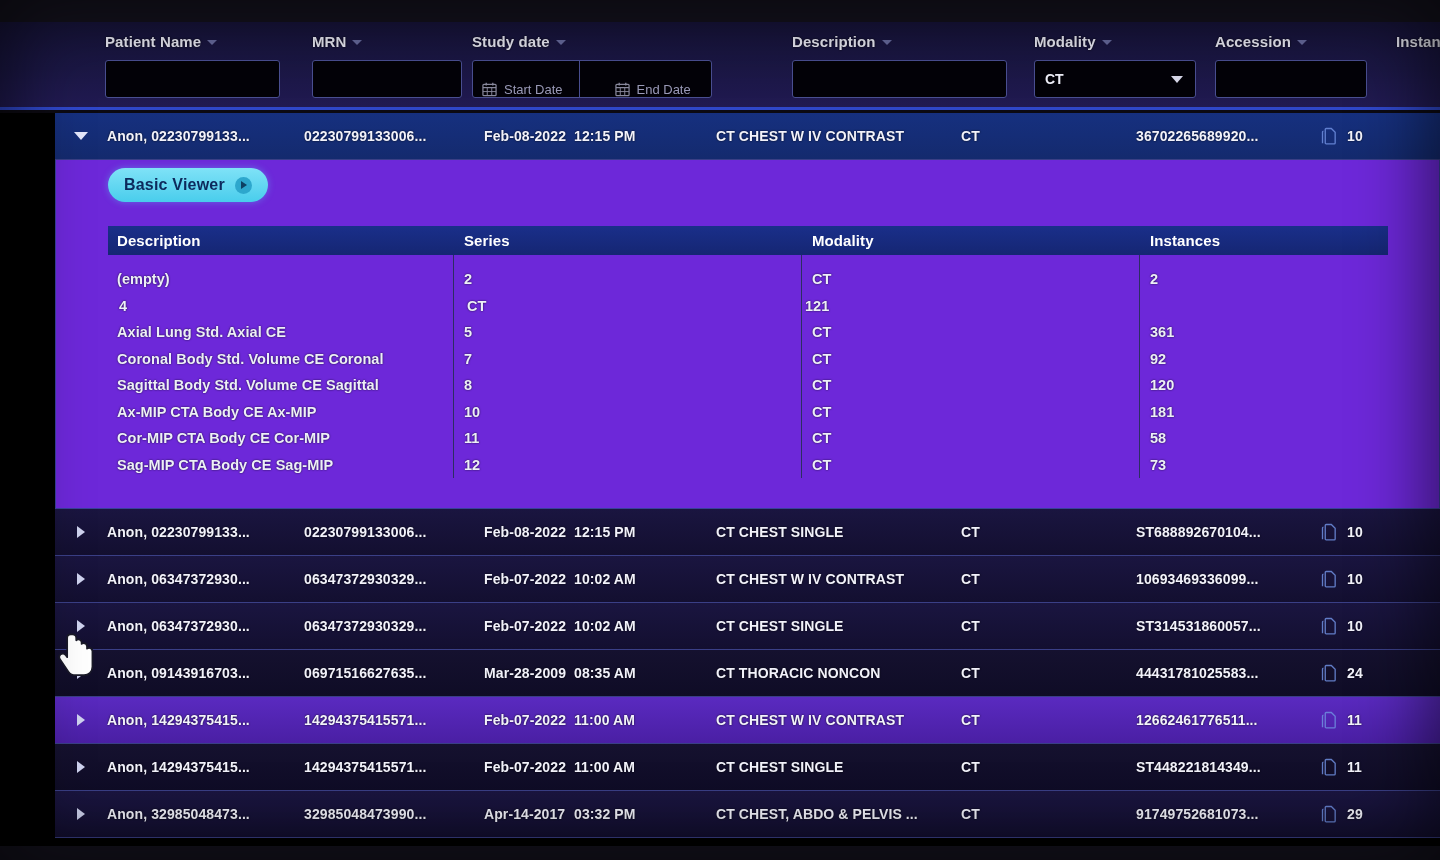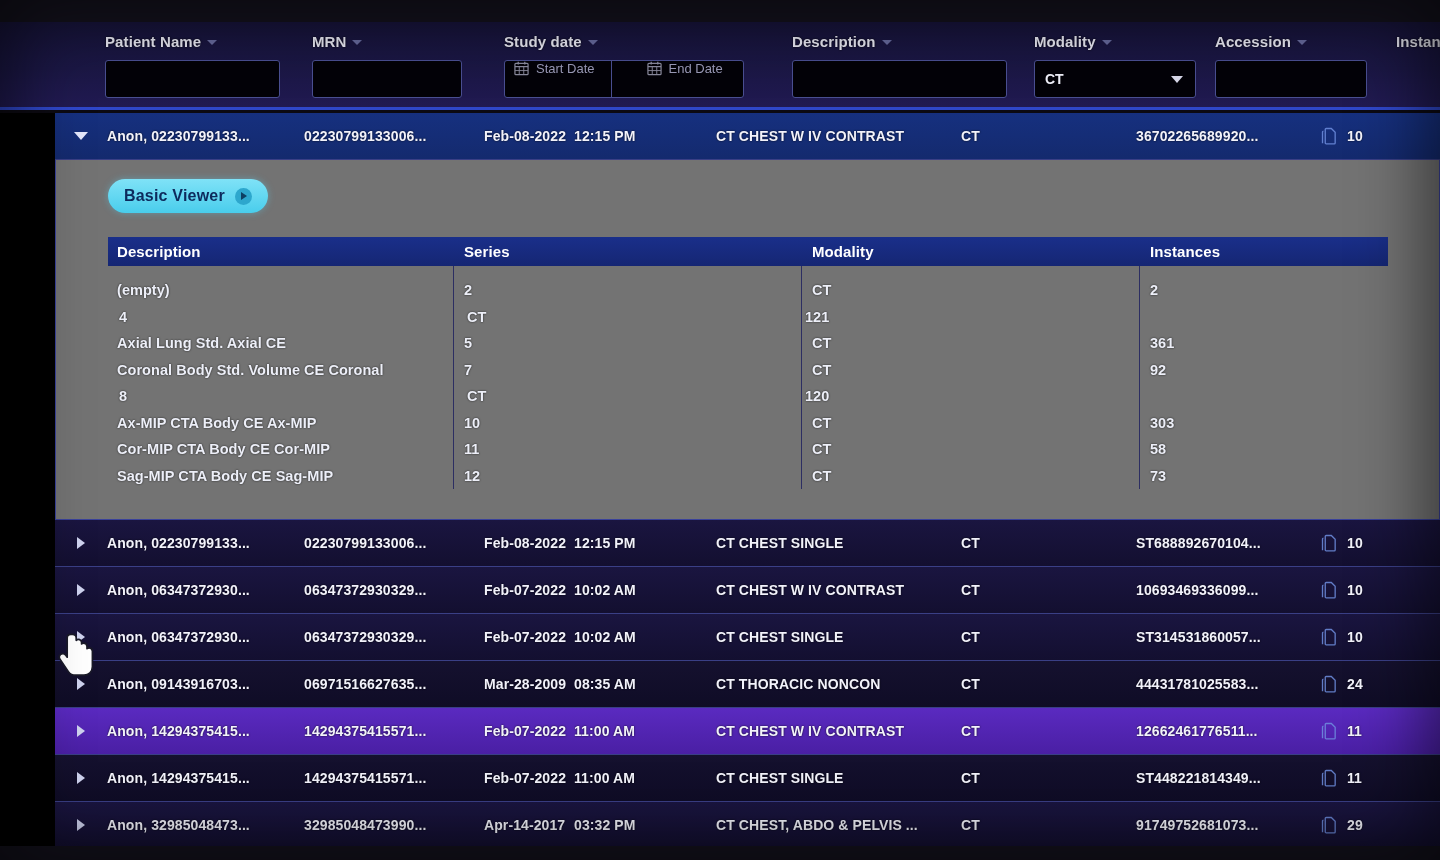--- a/index.html
+++ b/index.html
@@ -80,21 +80,21 @@
     height: 38px;
     display: flex;
     background: #030208;
     border: 1px solid #4a4f92;
     border-radius: 3px;
     overflow: hidden;
   }
   .date-half {
     flex: 1;
     display: flex;
-    align-items: flex-start;
+    align-items: flex-end;
     gap: 7px;
     padding: 0 9px;
     color: #9b9bb8;
     font-size: 13px;
     white-space: nowrap;
   }
   .date-half + .date-half { border-left: 1px solid #4a4f92; padding-left: 35px; }
   .cal-ico { flex: 0 0 auto; opacity: .75; }
 
   .select-wrap {
@@ -178,24 +178,24 @@
   .caret-down {
     border-left: 7px solid transparent;
     border-right: 7px solid transparent;
     border-top: 8px solid #e3e6fb;
   }
 
   .doc-ico { flex: 0 0 auto; opacity: .85; }
 
   
   .expanded {
-    background: #737373;
+    background: #6d28d9;
     border: 1px solid #39419a;
     border-top: none;
-    padding: 19px 0 30px 52px;
+    padding: 8px 0 30px 52px;
     position: relative;
   }
   .basic-viewer {
     display: inline-flex;
     align-items: center;
     gap: 10px;
     height: 34px;
     padding: 0 16px;
     border-radius: 17px;
     background: linear-gradient(180deg,#7fe2f7 0%,#49cdec 100%);
@@ -301,21 +301,21 @@
   <div class="filter-bar">
     <div id="filters-host">
         <div class="filter-col" style="left: 105px; width: 175px;"><div class="filter-label">
             <span>Patient Name</span>
             <span class="sort-caret"></span>
           </div><input class="filter-input" type="text" value="" placeholder="" style=""></div>
         <div class="filter-col" style="left: 312px; width: 150px;"><div class="filter-label">
             <span>MRN</span>
             <span class="sort-caret"></span>
           </div><input class="filter-input" type="text" value="" placeholder="" style=""></div>
-        <div class="filter-col" style="left: 504px; width: 240px;">
+        <div class="filter-col" style="left: 472px; width: 240px;">
           <div class="filter-label">
             <span>Study date</span>
             <span class="sort-caret"></span>
           </div>
           <div class="date-group">
             <div class="date-half">
               <svg class="cal-ico" width="15" height="15" viewBox="0 0 16 16">
                 <rect x="1" y="2.5" width="14" height="12" rx="1" fill="none" stroke="#b9b9d0" stroke-width="1.3"></rect>
                 <line x1="1" y1="6" x2="15" y2="6" stroke="#b9b9d0" stroke-width="1.3"></line>
                 <line x1="5.6" y1="6" x2="5.6" y2="14.5" stroke="#b9b9d0" stroke-width="1"></line>
@@ -418,29 +418,30 @@
                 <div class="s-mod">CT</div>
                 <div class="s-inst">361</div>
               </div>
               <div class="series-row">
                 <div class="s-desc">Coronal Body Std. Volume CE Coronal</div>
                 <div class="s-ser">7</div>
                 <div class="s-mod">CT</div>
                 <div class="s-inst">92</div>
               </div>
               <div class="series-row">
+                <div class="s-desc">Sagittal Body Std. Volume CE Sagittal</div>
                 <div class="s-ser">8</div>
                 <div class="s-mod">CT</div>
                 <div class="s-inst">120</div>
               </div>
               <div class="series-row">
                 <div class="s-desc">Ax-MIP CTA Body CE Ax-MIP</div>
                 <div class="s-ser">10</div>
                 <div class="s-mod">CT</div>
-                <div class="s-inst">303</div>
+                <div class="s-inst">181</div>
               </div>
               <div class="series-row">
                 <div class="s-desc">Cor-MIP CTA Body CE Cor-MIP</div>
                 <div class="s-ser">11</div>
                 <div class="s-mod">CT</div>
                 <div class="s-inst">58</div>
               </div>
               <div class="series-row">
                 <div class="s-desc">Sag-MIP CTA Body CE Sag-MIP</div>
                 <div class="s-ser">12</div>

